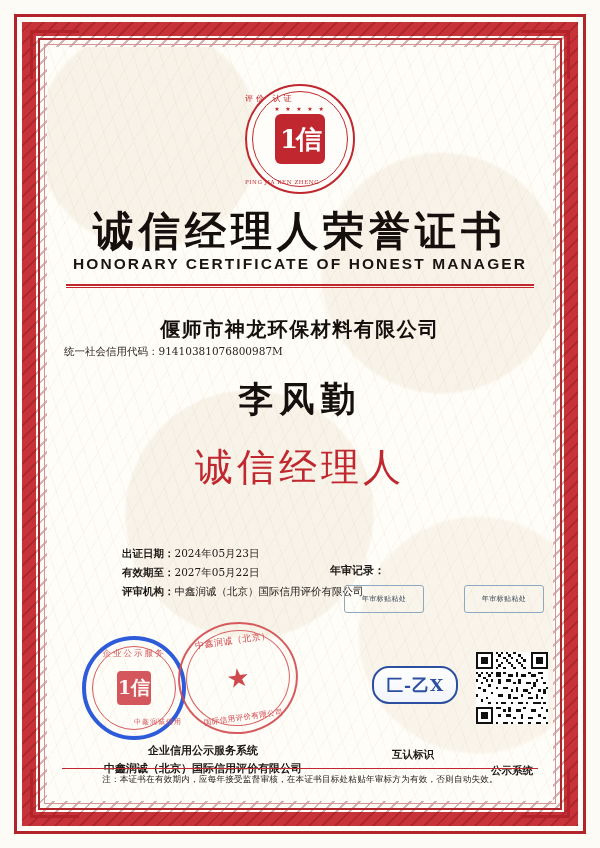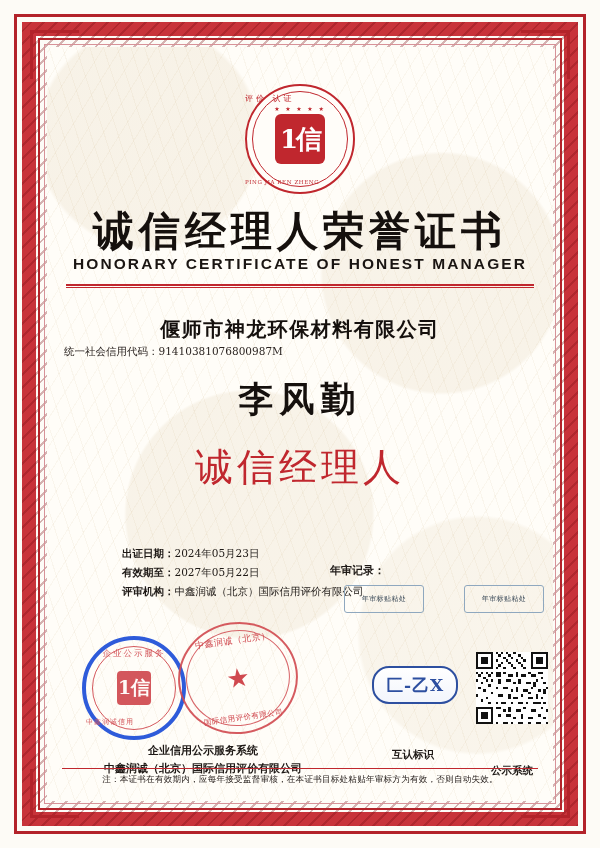--- a/index.html
+++ b/index.html
@@ -313,21 +313,21 @@
     display: flex; align-items: center; justify-content: center;
     font-family: "DejaVu Serif", serif; font-size: 19px; font-weight: bold;
   }
   .seal-red .top-t {
     position: absolute; left: 0; right: 0; top: 8px;
     text-align: center; font-size: 8.5px; letter-spacing: 2px;
     font-family: "DejaVu Serif", serif;
   }
   .seal-red .bot-t {
     position: absolute; left: 0; right: 0; bottom: 9px;
-    text-align: left; font-size: 7px; letter-spacing: 1px;
+    text-align: right; font-size: 7px; letter-spacing: 1px;
     font-family: "DejaVu Serif", serif;
   }
 
   .seal-oval {
     position: absolute;
     left: 126px;
     top: 570px;
     width: 120px; height: 112px;
     transform: rotate(-8deg);
     color: #d0494f;

